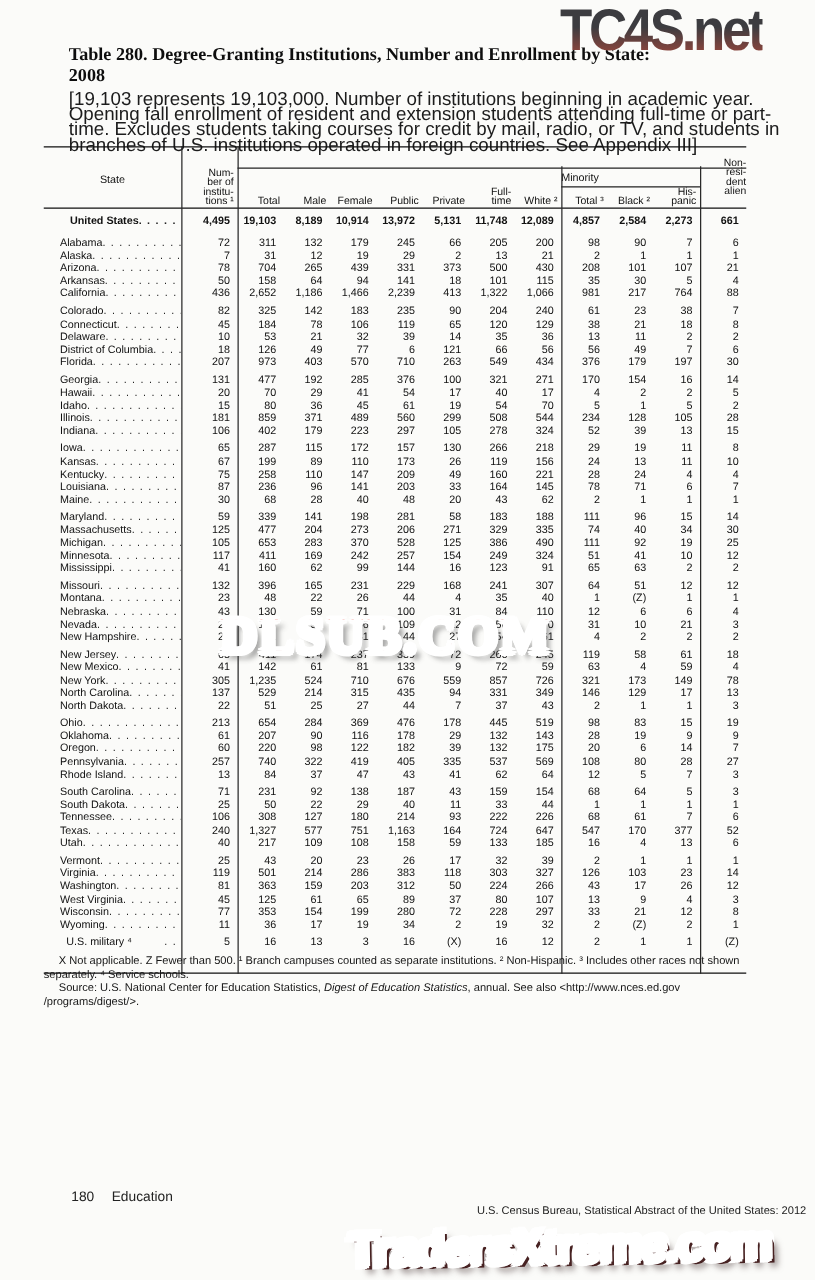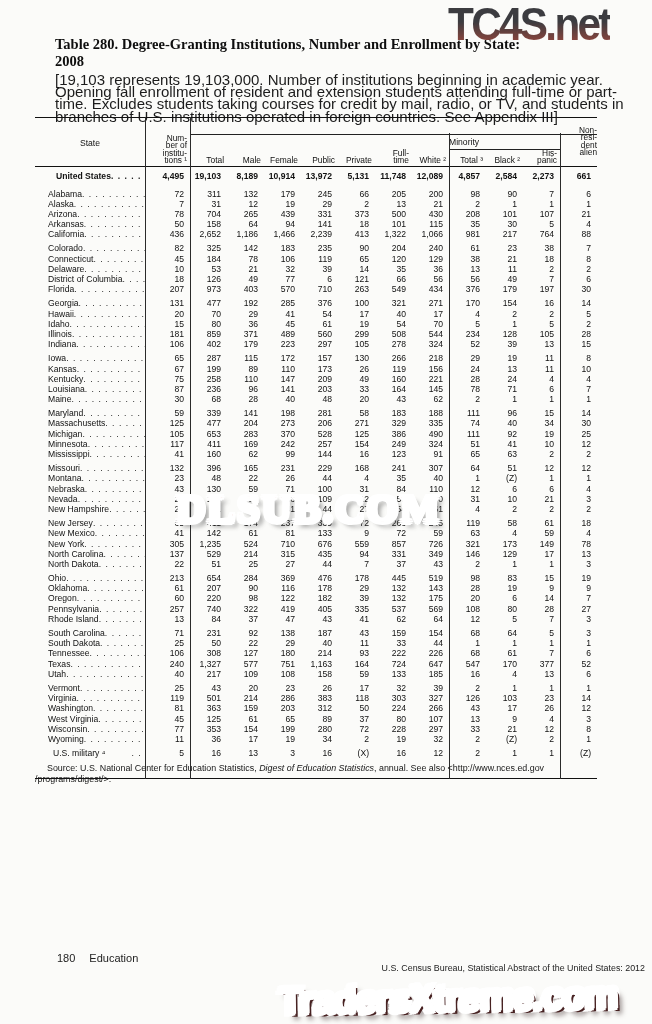--- a/index.html
+++ b/index.html
@@ -1076,20 +1076,21 @@
       </div>
     <div class="vline v1"></div>
     <div class="vline v2"></div>
     <div class="vline v3"></div>
     <div class="vline v4"></div>
   </div>
 
   <div class="wm wm-mid">DLSUB.COM</div>
 
   <div class="footnotes">
+    <p>X Not applicable.  Z Fewer than 500.  ¹ Branch campuses counted as separate institutions.  ² Non-Hispanic.  ³ Includes other races not shown separately.  ⁴ Service schools.</p>
     <p class="src"><span>Source: U.S. National Center for Education Statistics, </span><span class="ital">Digest of Education Statistics</span><span>, annual. See also &lt;http://www.nces.ed.gov /programs/digest/&gt;.</span></p>
   </div>
 
   <div class="footer-left"><span>180</span><span class="sect">Education</span></div>
 
   <div class="footer-right">U.S. Census Bureau, Statistical Abstract of the United States: 2012</div>
 
   <div class="wm wm-bottom">TradersXtreme.com</div>
 
 </div>

